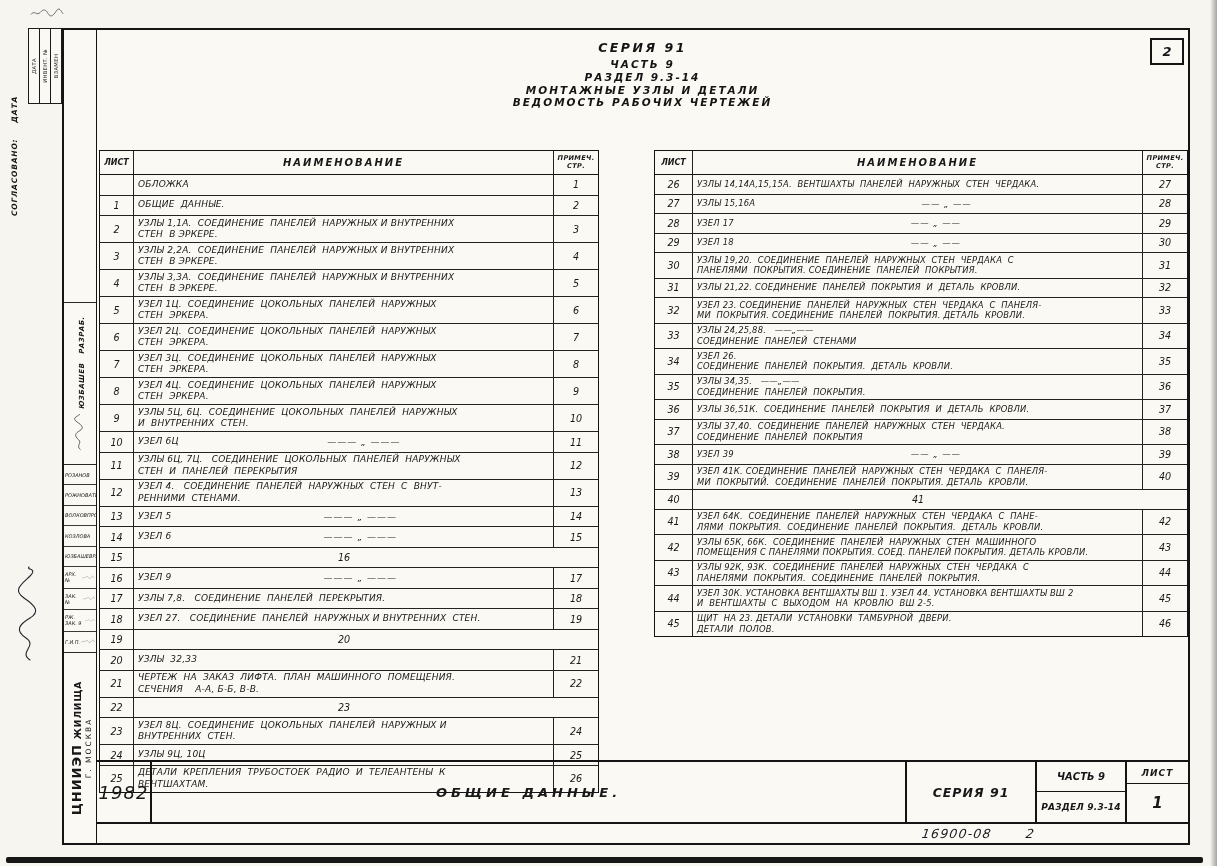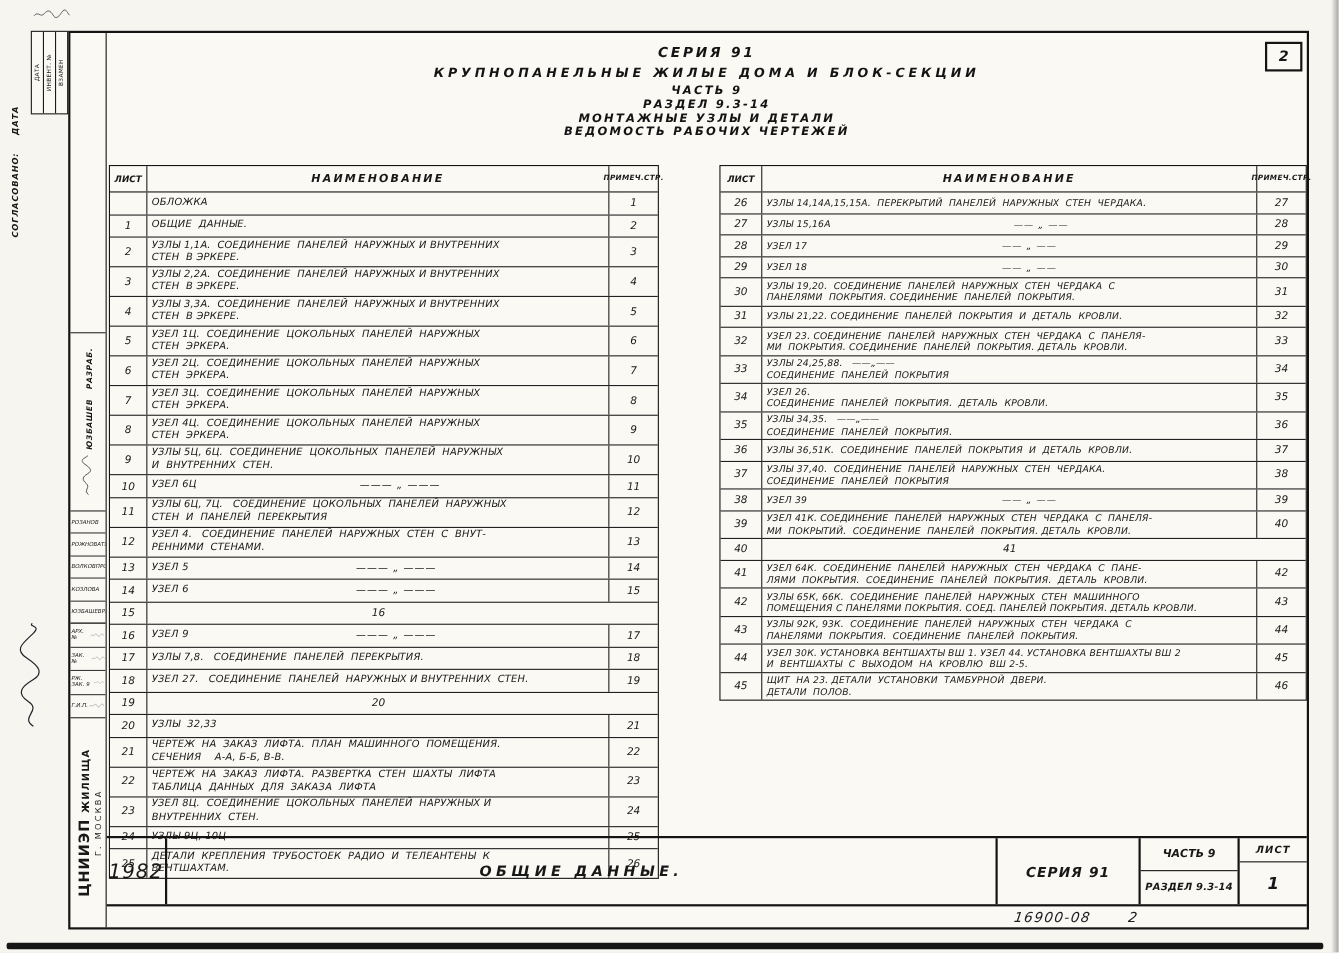--- a/index.html
+++ b/index.html
@@ -62,21 +62,21 @@
   .dt { position:absolute; border:1.7px solid #141414; background:transparent; font-style:italic; }
   .t-left  { left:35px;  top:120px; width:500px; font-size:9px; }
   .t-right { left:590px; top:120px; width:534px; font-size:8.4px; }
   .grid { display:grid; }
   .t-left  .grid { grid-template-columns: 34px 1fr 44px; }
   .t-right .grid { grid-template-columns: 38px 1fr 44px; }
   .dt-head { border-bottom:1.5px solid #141414; height:24px; }
   .dt-head .cell { justify-content:center; font-weight:bold; }
   .dt-head .hc-sheet { font-size:8px; }
   .dt-head .hc-name { font-size:10px; letter-spacing:2px; }
-  .dt-head .hc-note { flex-direction:row; font-size:6.6px; line-height:1.15; letter-spacing:.3px; }
+  .dt-head .hc-note { flex-direction:column; font-size:6.6px; line-height:1.15; letter-spacing:.3px; }
   .row { border-bottom:1px solid #222; }
   .row:last-child { border-bottom:none; }
   .t-left  .row { min-height:20.5px; }
   .t-right .row { min-height:19.5px; }
   .cell { display:flex; align-items:center; padding:1.5px 4px; border-right:1.1px solid #222; }
   .cell:last-child { border-right:none; }
   .c-sheet, .c-page { justify-content:center; font-size:9.6px; padding:1px 2px; }
   .nm { white-space:pre-wrap; line-height:1.28; letter-spacing:.2px; }
   .ditto { flex:1; text-align:center; letter-spacing:1px; }
 
@@ -210,21 +210,20 @@
       </div>
     </div>
   </div>
 
   <div class="corner-num">
     <span>2</span>
   </div>
 
   <div class="head-stack">
     <div class="h1">СЕРИЯ 91</div>
-    <div class="h2">КРУПНОПАНЕЛЬНЫЕ  ЖИЛЫЕ  ДОМА  И  БЛОК-СЕКЦИИ</div>
     <div class="hs">ЧАСТЬ 9</div>
     <div class="hs">РАЗДЕЛ  9.3-14</div>
     <div class="hs">МОНТАЖНЫЕ  УЗЛЫ  И  ДЕТАЛИ</div>
     <div class="hs">ВЕДОМОСТЬ  РАБОЧИХ  ЧЕРТЕЖЕЙ</div>
   </div>
 
   <div class="dt t-left">
     <div class="grid dt-head">
       <div class="cell hc-sheet">ЛИСТ</div>
       <div class="cell hc-name">НАИМЕНОВАНИЕ</div>
@@ -521,25 +520,20 @@
           </div>
           <div class="cell c-page">
             <span>22</span>
           </div>
         </div>
 
         <div class="grid row">
           <div class="cell c-sheet">
             <span>22</span>
           </div>
-          <div class="cell c-name">
-            <span class="nm">ЧЕРТЕЖ  НА  ЗАКАЗ  ЛИФТА.  РАЗВЕРТКА  СТЕН  ШАХТЫ  ЛИФТА
-ТАБЛИЦА  ДАННЫХ  ДЛЯ  ЗАКАЗА  ЛИФТА</span>
-            <span class="ditto"></span>
-          </div>
           <div class="cell c-page">
             <span>23</span>
           </div>
         </div>
 
         <div class="grid row">
           <div class="cell c-sheet">
             <span>23</span>
           </div>
           <div class="cell c-name">
@@ -590,21 +584,21 @@
         <span>СТР.</span>
       </div>
     </div>
     <div class="dt-body">
 
         <div class="grid row">
           <div class="cell c-sheet">
             <span>26</span>
           </div>
           <div class="cell c-name">
-            <span class="nm">УЗЛЫ 14,14А,15,15А.  ПЕРЕКРЫТИЙ  ПАНЕЛЕЙ  НАРУЖНЫХ  СТЕН  ЧЕРДАКА.</span>
+            <span class="nm">УЗЛЫ 14,14А,15,15А.  ВЕНТШАХТЫ  ПАНЕЛЕЙ  НАРУЖНЫХ  СТЕН  ЧЕРДАКА.</span>
             <span class="ditto"></span>
           </div>
           <div class="cell c-page">
             <span>27</span>
           </div>
         </div>
 
         <div class="grid row">
           <div class="cell c-sheet">
             <span>27</span>
@@ -684,21 +678,21 @@
             <span>33</span>
           </div>
         </div>
 
         <div class="grid row">
           <div class="cell c-sheet">
             <span>33</span>
           </div>
           <div class="cell c-name">
             <span class="nm">УЗЛЫ 24,25,88.   ——„——
-СОЕДИНЕНИЕ  ПАНЕЛЕЙ  ПОКРЫТИЯ</span>
+СОЕДИНЕНИЕ  ПАНЕЛЕЙ  СТЕНАМИ</span>
             <span class="ditto"></span>
           </div>
           <div class="cell c-page">
             <span>34</span>
           </div>
         </div>
 
         <div class="grid row">
           <div class="cell c-sheet">
             <span>34</span>

